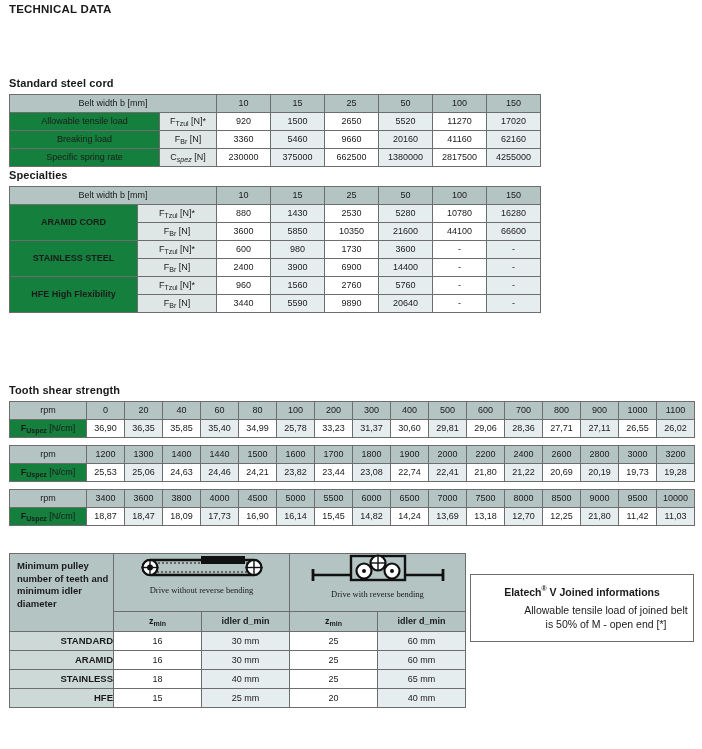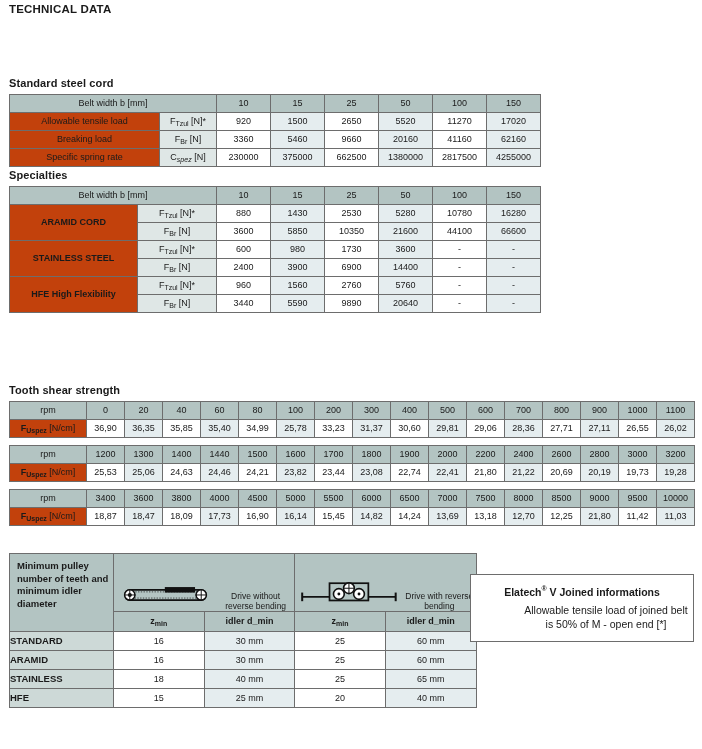--- a/index.html
+++ b/index.html
@@ -23,43 +23,43 @@
   table.tbl{margin-left:9px;border:1px solid #6d6d6d;}
   .tbl td,.tbl th{
     border:1px solid #6d6d6d;
     font-size:9px;text-align:center;
     padding:0;height:17px;line-height:17px;
     font-weight:normal;color:#1a1a1a;
     box-sizing:border-box;overflow:hidden;white-space:nowrap;
   }
   .hdr{background:#b3c4c2;font-weight:bold;}
   .hdr-left{background:#b3c4c2;font-weight:bold;text-align:left;padding-left:5px;}
-  .lbl{background:#c2410c;text-align:left;padding-left:5px;}
+  .lbl{background:#15803d;text-align:left;padding-left:5px;}
   .sublbl{background:#dfe7e6;}
   .c-white{background:#ffffff;}
   .c-tint{background:#e5edef;}
   sub{font-size:7px;vertical-align:baseline;position:relative;top:2px;}
   .ital{font-style:italic;}
 
   
   .flex-wrap{position:relative;}
   .flx{margin-left:9px;border:1px solid #6d6d6d;}
   .flx td{border:1px solid #6d6d6d;font-size:9px;text-align:center;padding:0;
           box-sizing:border-box;color:#1a1a1a;}
   .flx .rowlbl{
-    background:#cdd9d7;text-align:left;font-weight:bold;
+    background:#cdd9d7;text-align:right;padding-left:5px;font-weight:bold;
     height:18px;line-height:18px;font-size:9.5px;
   }
   .flx .cornerlbl{
     background:#b3c4c2;text-align:left;padding:6px 0 0 7px;font-weight:bold;
     font-size:9.5px;line-height:12.5px;vertical-align:top;white-space:normal;
   }
   .flx .diagcell{background:#b3c4c2;height:58px;vertical-align:top;padding:0;}
   .flx .subhdr{background:#b3c4c2;font-weight:bold;height:19px;line-height:19px;}
-  .diagbox{display:flex;flex-direction:row;align-items:flex-end;justify-content:flex-start;height:100%;}
+  .diagbox{display:flex;flex-direction:column;align-items:center;justify-content:flex-start;height:100%;font-family:Liberation Serif, serif;}
   .diagcap{font-size:8.5px;margin-top:1px;color:#1a1a1a;}
 
   .infobox{
     position:absolute;left:470px;top:574px;width:224px;height:68px;
     border:1px solid #6d6d6d;background:#ffffff;
     display:flex;flex-direction:column;align-items:center;justify-content:center;
     box-sizing:border-box;
   }
   .infobox .ib-title{font-size:10.5px;font-weight:bold;margin-bottom:5px;text-align:center;}
   .infobox .ib-line{font-size:10.5px;text-align:center;line-height:14px;margin-left:48px;}

